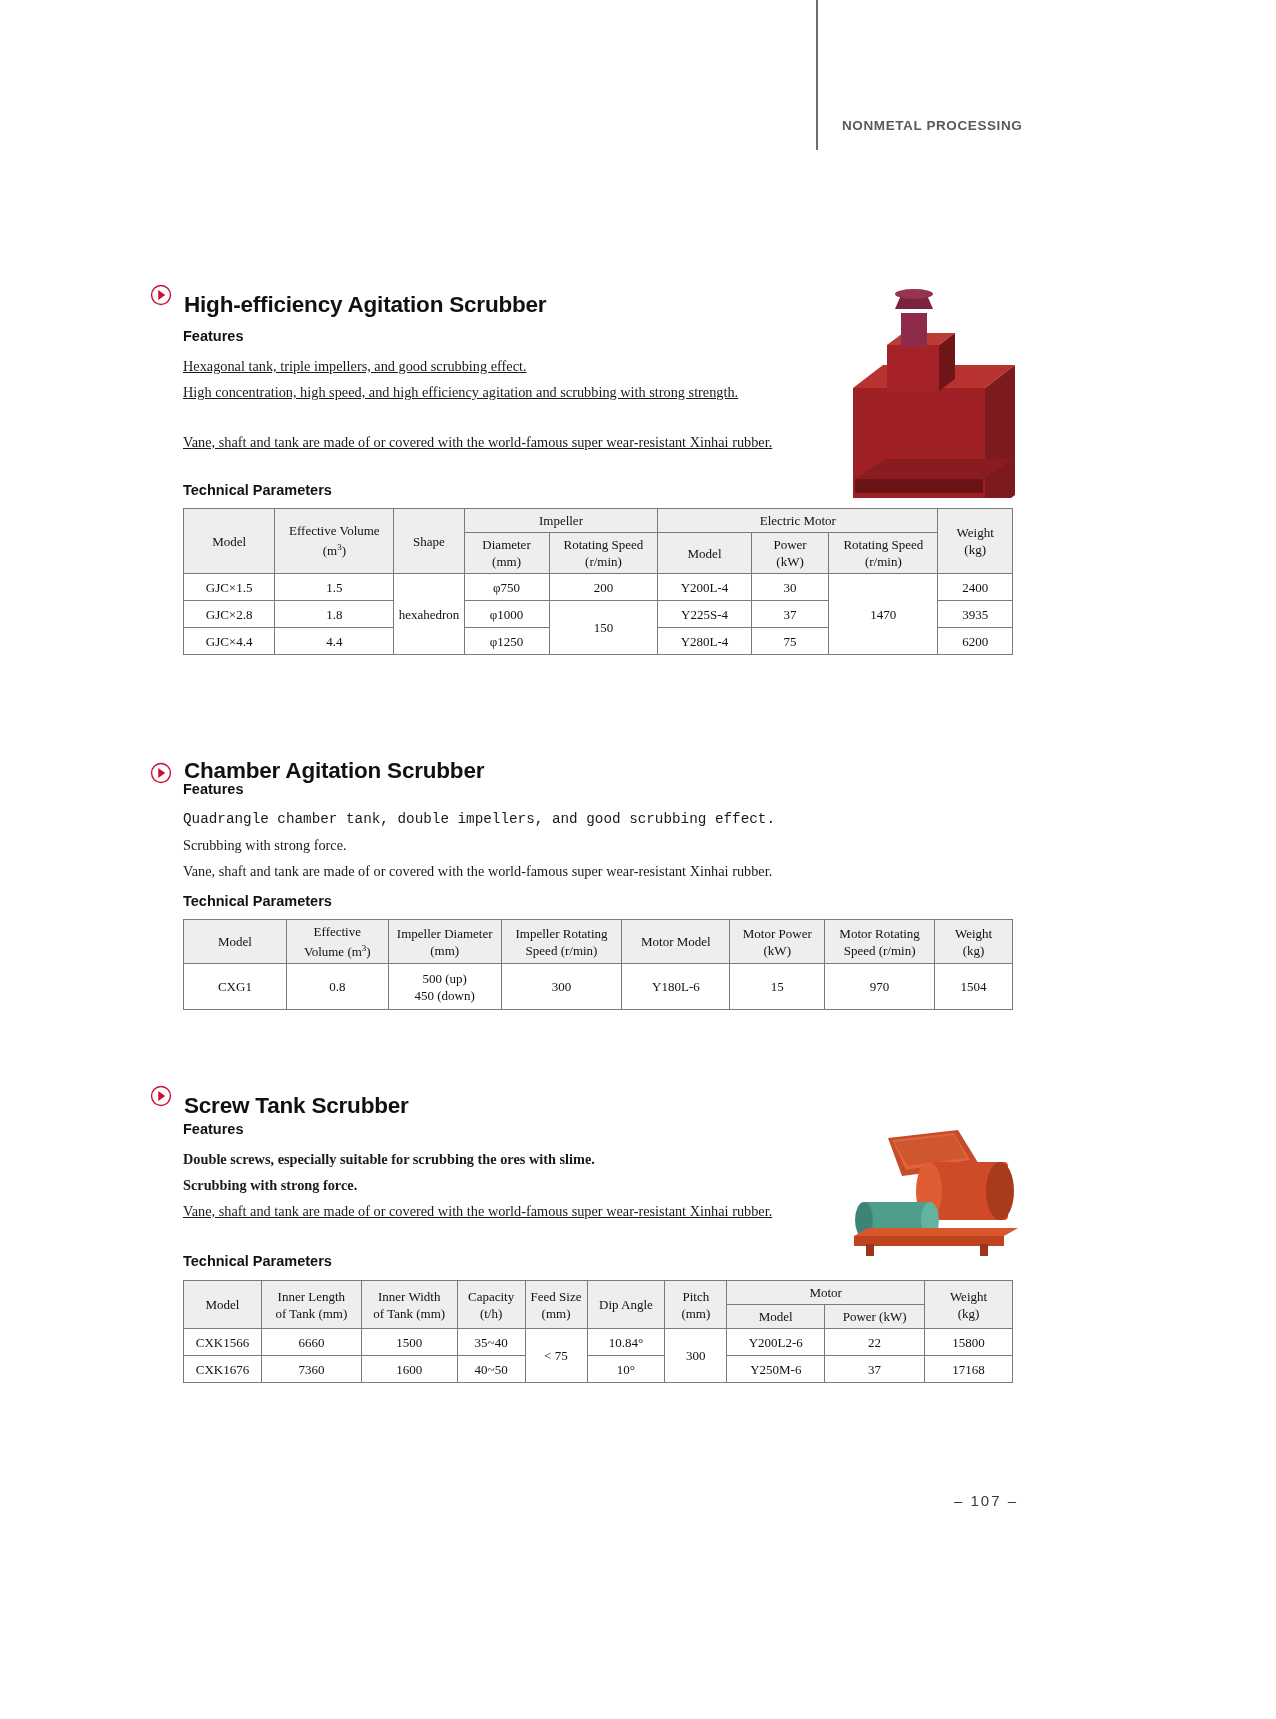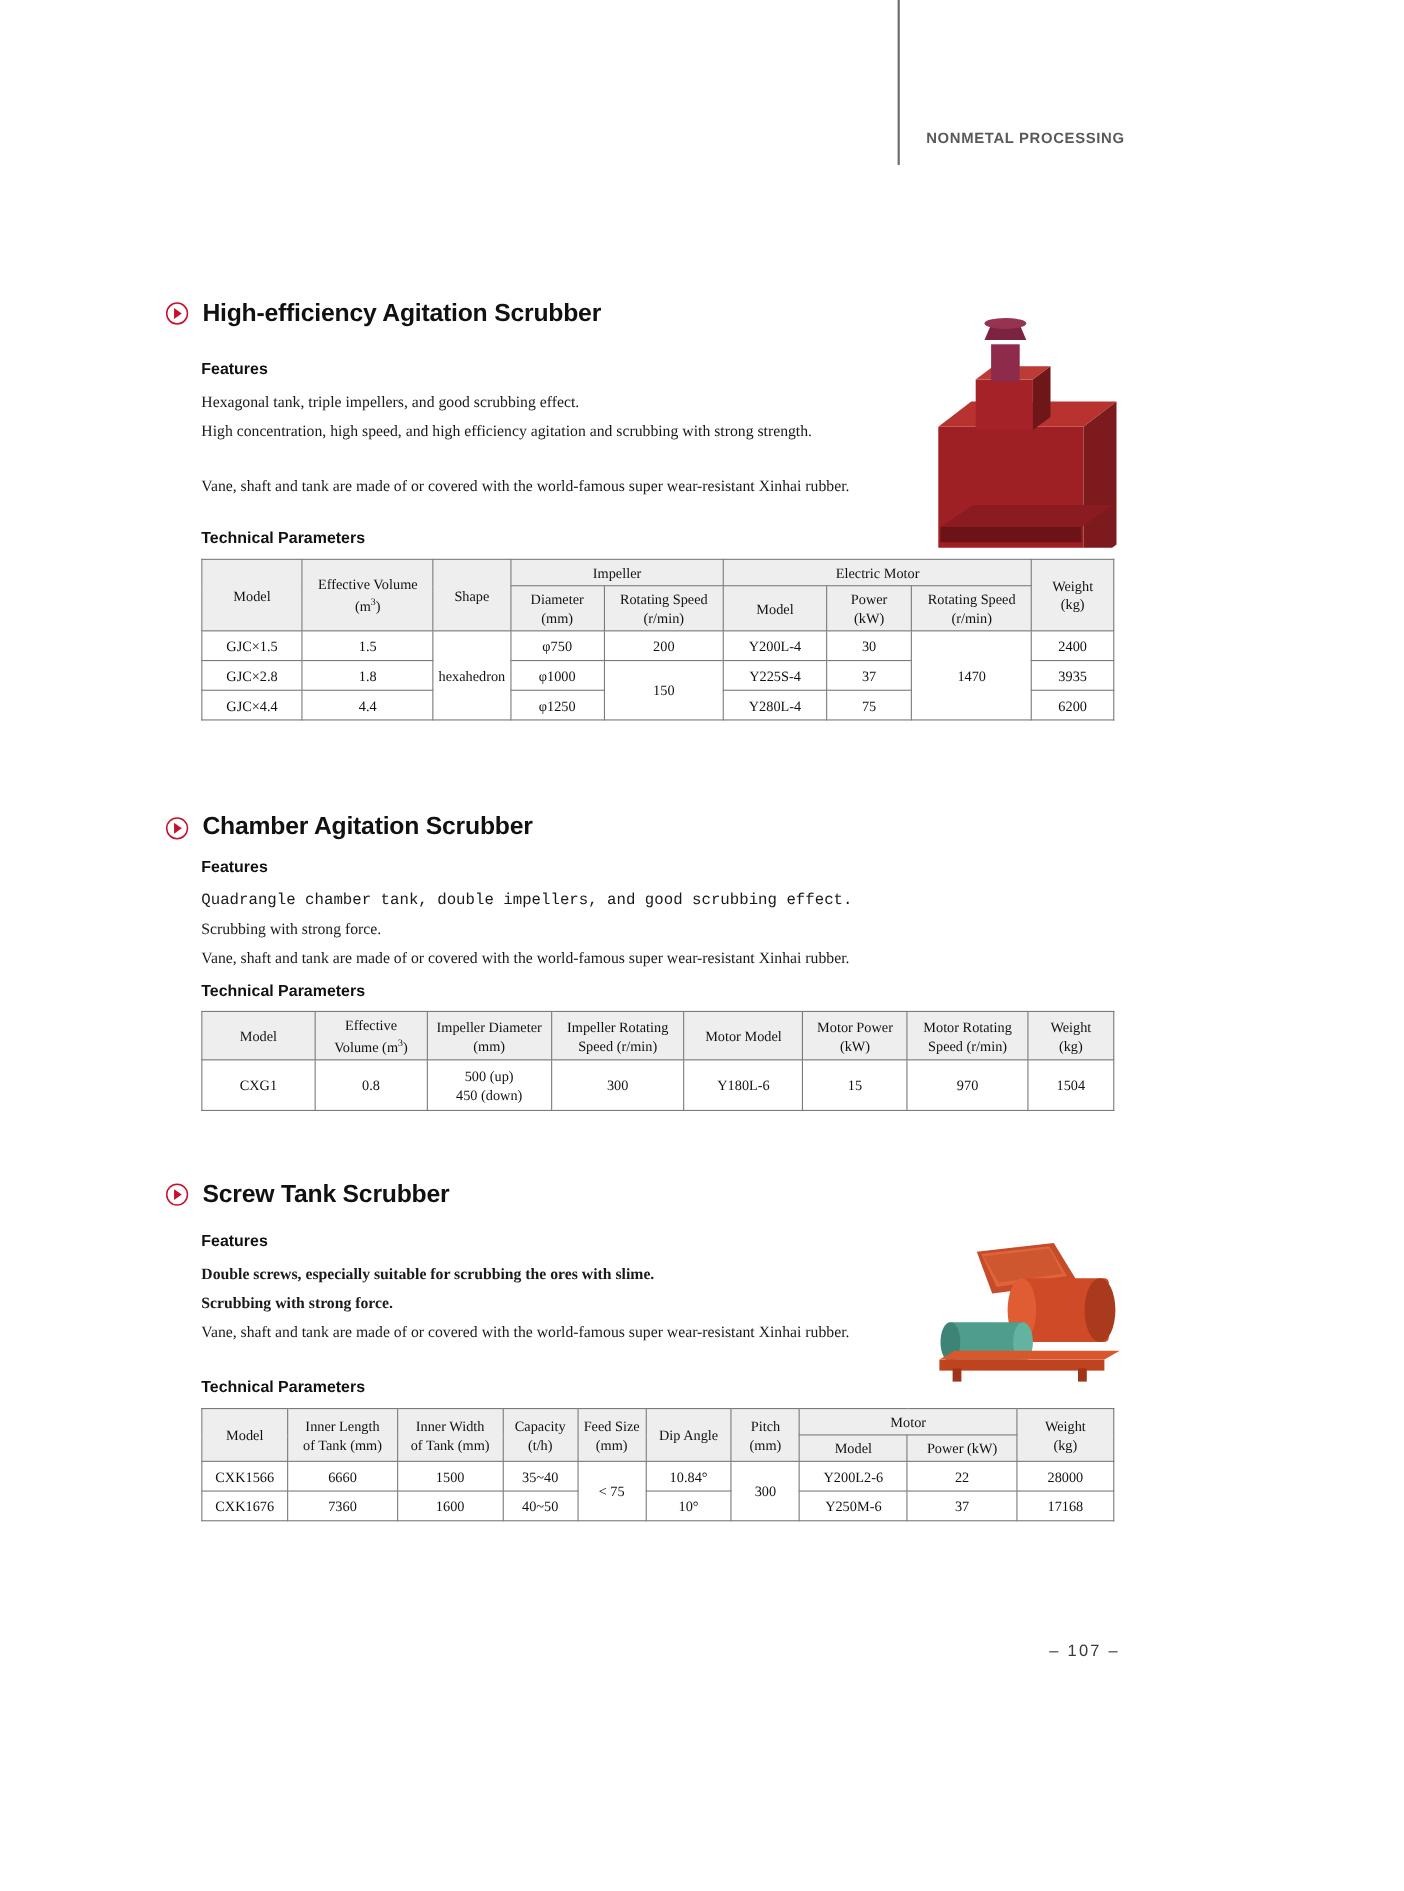--- a/index.html
+++ b/index.html
@@ -58,20 +58,21 @@
     flex: 0 0 22px;
     display: block;
   }
   .sec-title {
     font-size: 22.5px;
     font-weight: bold;
     color: #111111;
     letter-spacing: -0.2px;
     white-space: nowrap;
     font-family: "Liberation Sans", sans-serif;
+    margin-top: 20px;
   }
 
   
   .sub-head {
     position: absolute;
     left: 183px;
     font-size: 14.5px;
     font-weight: bold;
     color: #111111;
     white-space: nowrap;
@@ -80,21 +81,21 @@
   .para {
     position: absolute;
     left: 183px;
     font-size: 14.3px;
     line-height: 25px;
     color: #1a1a1a;
     font-family: "Liberation Serif", "Liberation Sans", sans-serif;
     text-align: justify;
     text-justify: inter-word;
   }
-  .para.narrow { width: 659px; }
+  .para.narrow { width: 659px; text-decoration: underline; }
   .para.wide   { width: 724px; font-weight: bold; }
   .para.full   { width: 730px; }
 
   
   table.spec {
     position: absolute;
     border-collapse: collapse;
     font-family: "Liberation Serif", "Liberation Sans", sans-serif;
     font-size: 13px;
     color: #111;
@@ -357,21 +358,21 @@
       <tr>
         <td>CXK1566</td>
         <td>6660</td>
         <td>1500</td>
         <td>35~40</td>
         <td rowspan="2">&lt; 75</td>
         <td>10.84°</td>
         <td rowspan="2">300</td>
         <td>Y200L2-6</td>
         <td>22</td>
-        <td>28000</td>
+        <td>15800</td>
       </tr>
       <tr>
         <td>CXK1676</td>
         <td>7360</td>
         <td>1600</td>
         <td>40~50</td>
         <td>10°</td>
         <td>Y250M-6</td>
         <td>37</td>
         <td>17168</td>

